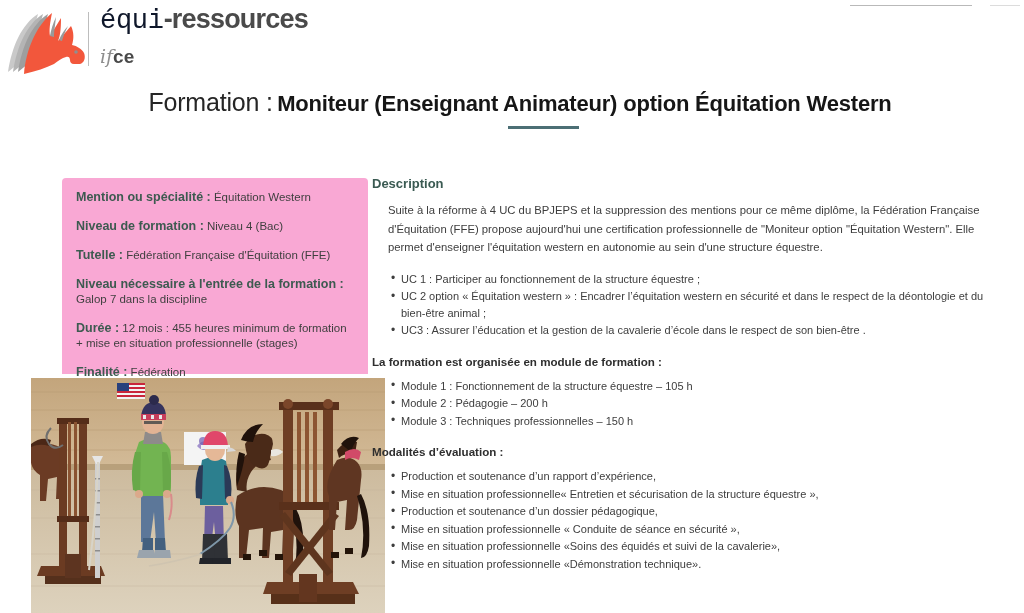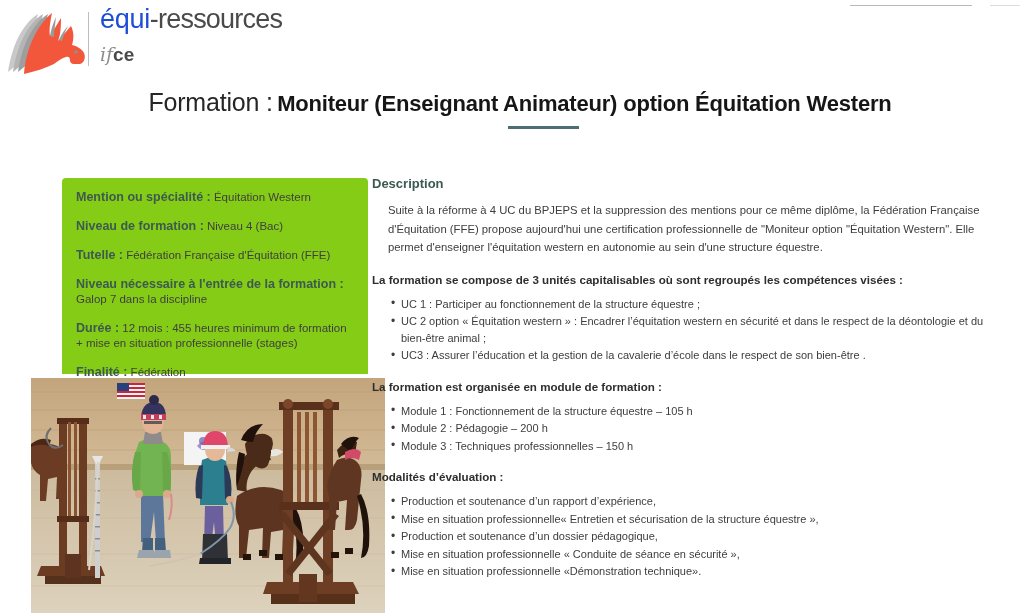--- a/index.html
+++ b/index.html
@@ -62,27 +62,27 @@
     left: 96px;
     top: 0px;
     line-height: 1;
   }
   .logo-line1 {
     font-size: 27px;
     letter-spacing: -0.3px;
     white-space: nowrap;
   }
   .logo-line1 .lt {
-    color: #1d4ed8;
-    font-family: Liberation Sans, sans-serif;
+    color: #0f172a;
+    font-family: Liberation Mono, monospace;
     font-weight: normal;
   }
   .logo-line1 .lb {
     color: #4a4a4a;
-    font-weight: normal;
+    font-weight: bold;
     font-family: "Liberation Sans", sans-serif;
     letter-spacing: -0.8px;
   }
   .logo-line2 {
     margin-top: 12px;
     font-size: 19px;
     white-space: nowrap;
   }
   .logo-line2 .li {
     color: #8e8e8e;
@@ -125,21 +125,21 @@
     background: #4c6f75;
   }
 
   
   .info-card {
     position: absolute;
     left: 62px;
     top: 178px;
     width: 306px;
     height: 196px;
-    background: #84cc16;
+    background: #f9a8d4;
     border-radius: 4px 4px 0 0;
     box-sizing: border-box;
     padding: 12px 18px 16px 14px;
   }
   .info-row {
     margin: 0 0 14px 0;
     font-size: 11.5px;
     line-height: 15px;
     color: #3f3f3f;
   }
@@ -481,36 +481,36 @@
 
     <rect x="0" y="0" width="354" height="235" fill="none"></rect>
   </svg>
 </div>
 
 <div class="content">
 
   <h2 class="sec-head">Description</h2>
   <p class="para">Suite à la réforme à 4 UC du BPJEPS et la suppression des mentions pour ce même diplôme, la Fédération Française d'Équitation (FFE) propose aujourd'hui une certification professionnelle de "Moniteur option "Équitation Western". Elle permet d'enseigner l'équitation western en autonomie au sein d'une structure équestre.</p>
 
-  <p class="lead">La formation se compose de 3 unités capitalisables où sont regroupés les compétences visées :</p>
   <ul class="blist">
     <li>UC 1 : Participer au fonctionnement de la structure équestre ;</li>
     <li>UC 2 option « Équitation western » : Encadrer l’équitation western en sécurité et dans le respect de la déontologie et du bien-être animal ;</li>
     <li>UC3 : Assurer l’éducation et la gestion de la cavalerie d’école dans le respect de son bien-être .</li>
   </ul>
 
   <p class="lead">La formation est organisée en module de formation :</p>
   <ul class="blist">
     <li>Module 1 : Fonctionnement de la structure équestre – 105 h</li>
     <li>Module 2 : Pédagogie – 200 h</li>
     <li>Module 3 : Techniques professionnelles – 150 h</li>
   </ul>
 
   <p class="lead">Modalités d’évaluation :</p>
   <ul class="blist">
     <li>Production et soutenance d’un rapport d’expérience,</li>
     <li>Mise en situation professionnelle« Entretien et sécurisation de la structure équestre »,</li>
     <li>Production et soutenance d’un dossier pédagogique,</li>
     <li>Mise en situation professionnelle « Conduite de séance en sécurité »,</li>
+    <li>Mise en situation professionnelle «Soins des équidés et suivi de la cavalerie»,</li>
     <li>Mise en situation professionnelle «Démonstration technique».</li>
   </ul>
 
 </div>
 
 </body></html>

